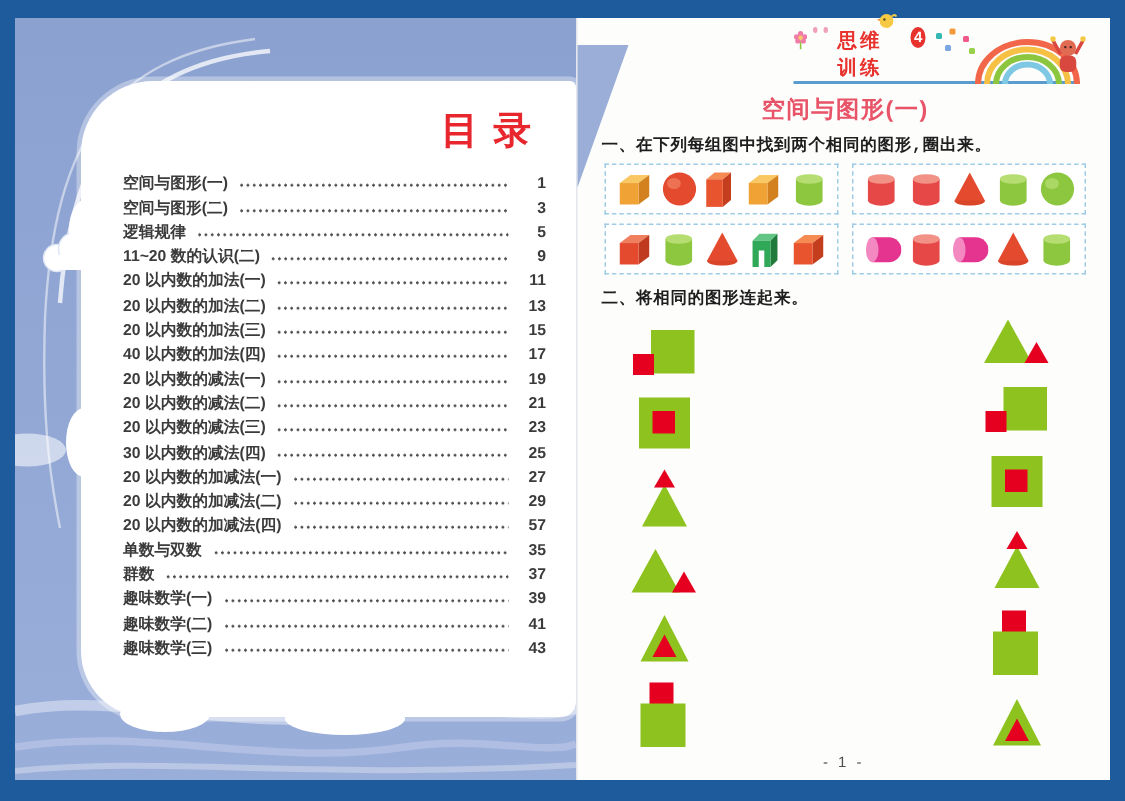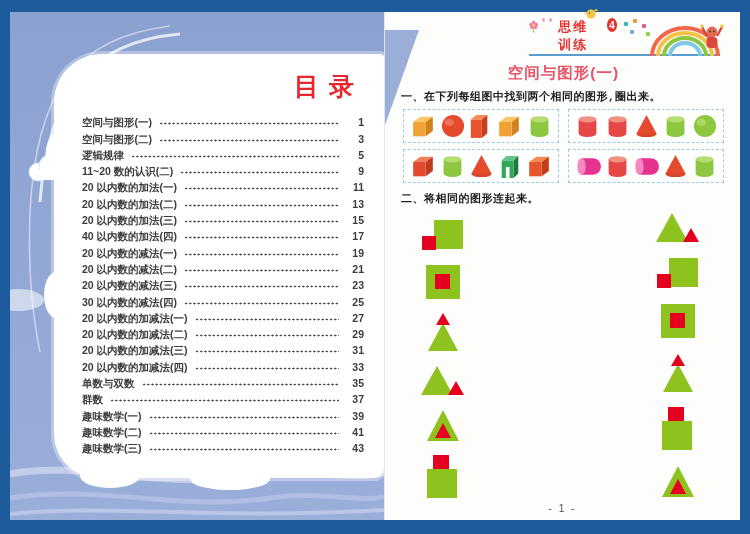--- a/index.html
+++ b/index.html
@@ -168,28 +168,23 @@
               <span class="toc-label">20 以内数的加减法(一)</span>
               <span class="toc-leader"></span>
               <span class="toc-page">27</span>
             </div>
             <div class="toc-row">
               <span class="toc-label">20 以内数的加减法(二)</span>
               <span class="toc-leader"></span>
               <span class="toc-page">29</span>
             </div>
             <div class="toc-row">
-              <span class="toc-label">20 以内数的加减法(三)</span>
-              <span class="toc-leader"></span>
-              <span class="toc-page">31</span>
-            </div>
-            <div class="toc-row">
               <span class="toc-label">20 以内数的加减法(四)</span>
               <span class="toc-leader"></span>
-              <span class="toc-page">33</span>
+              <span class="toc-page">57</span>
             </div>
             <div class="toc-row">
               <span class="toc-label">单数与双数</span>
               <span class="toc-leader"></span>
               <span class="toc-page">35</span>
             </div>
             <div class="toc-row">
               <span class="toc-label">群数</span>
               <span class="toc-leader"></span>
               <span class="toc-page">37</span>

